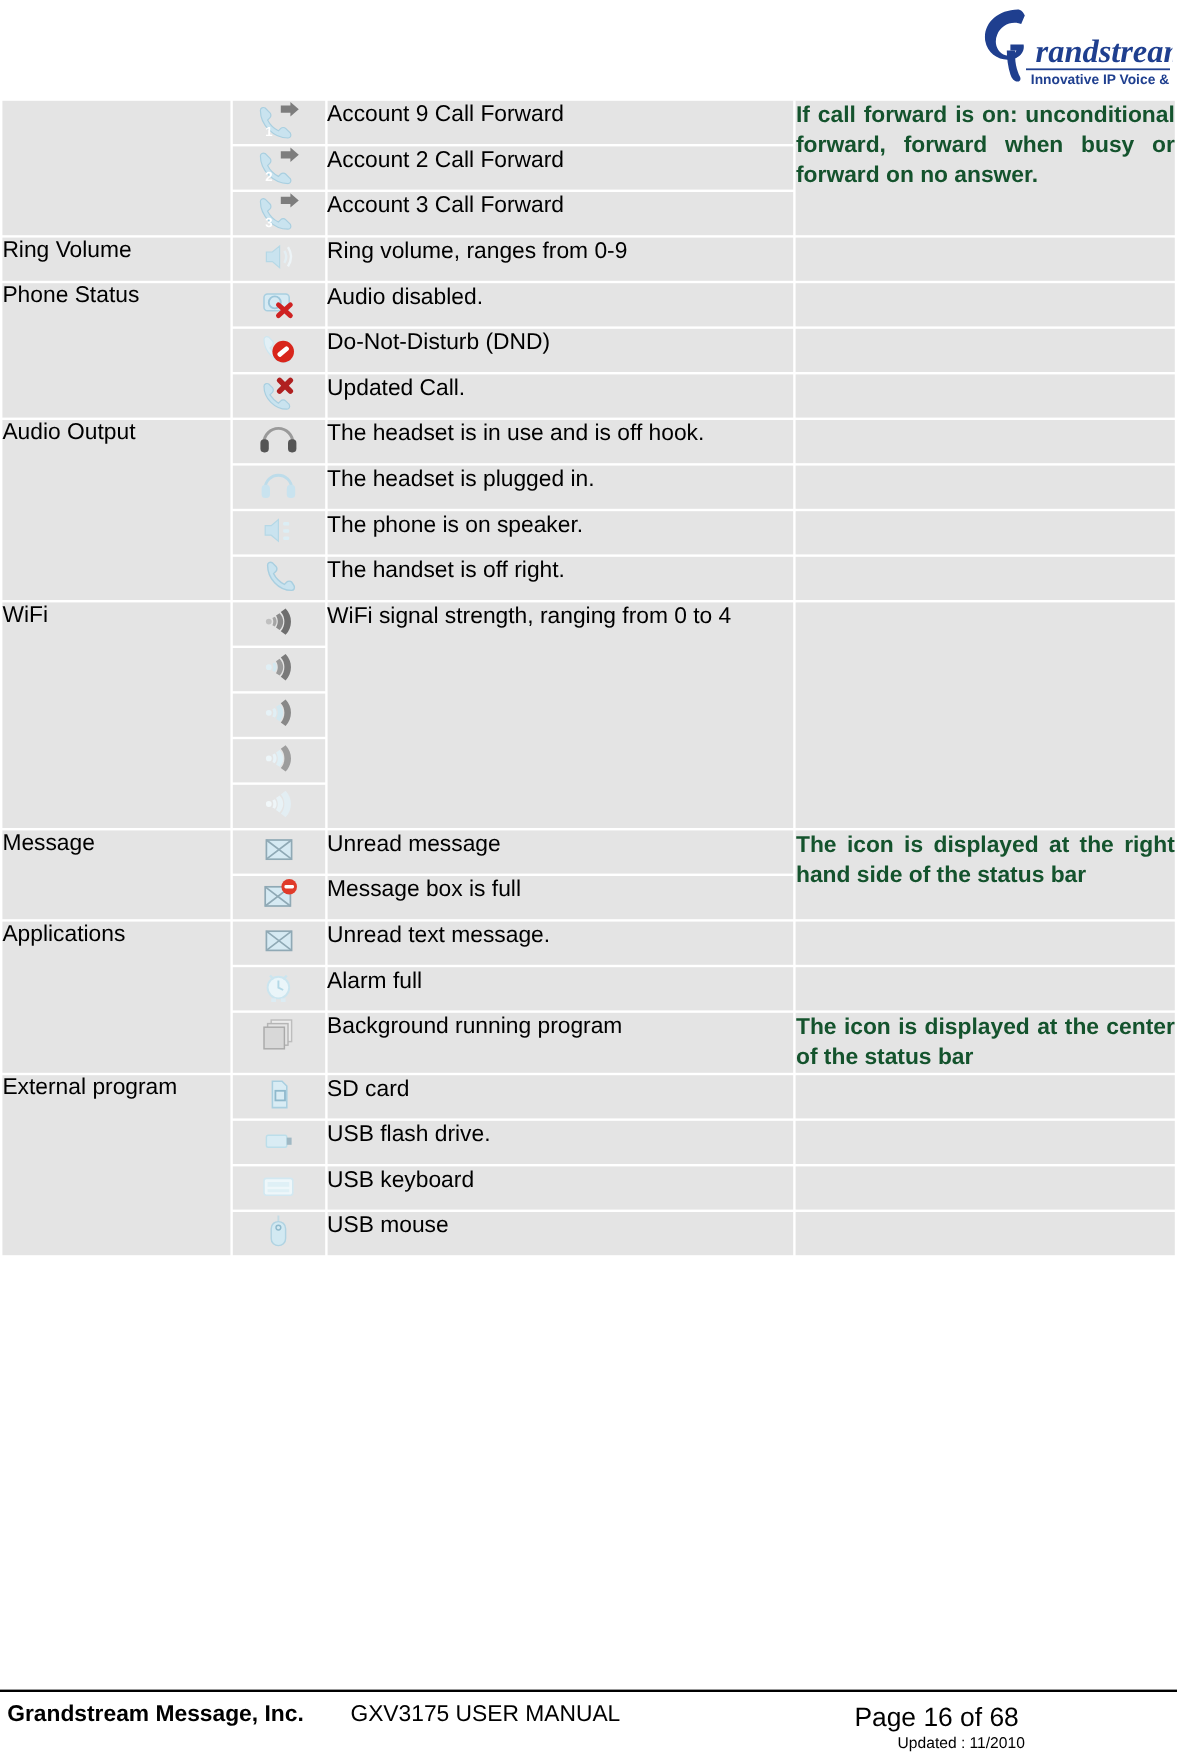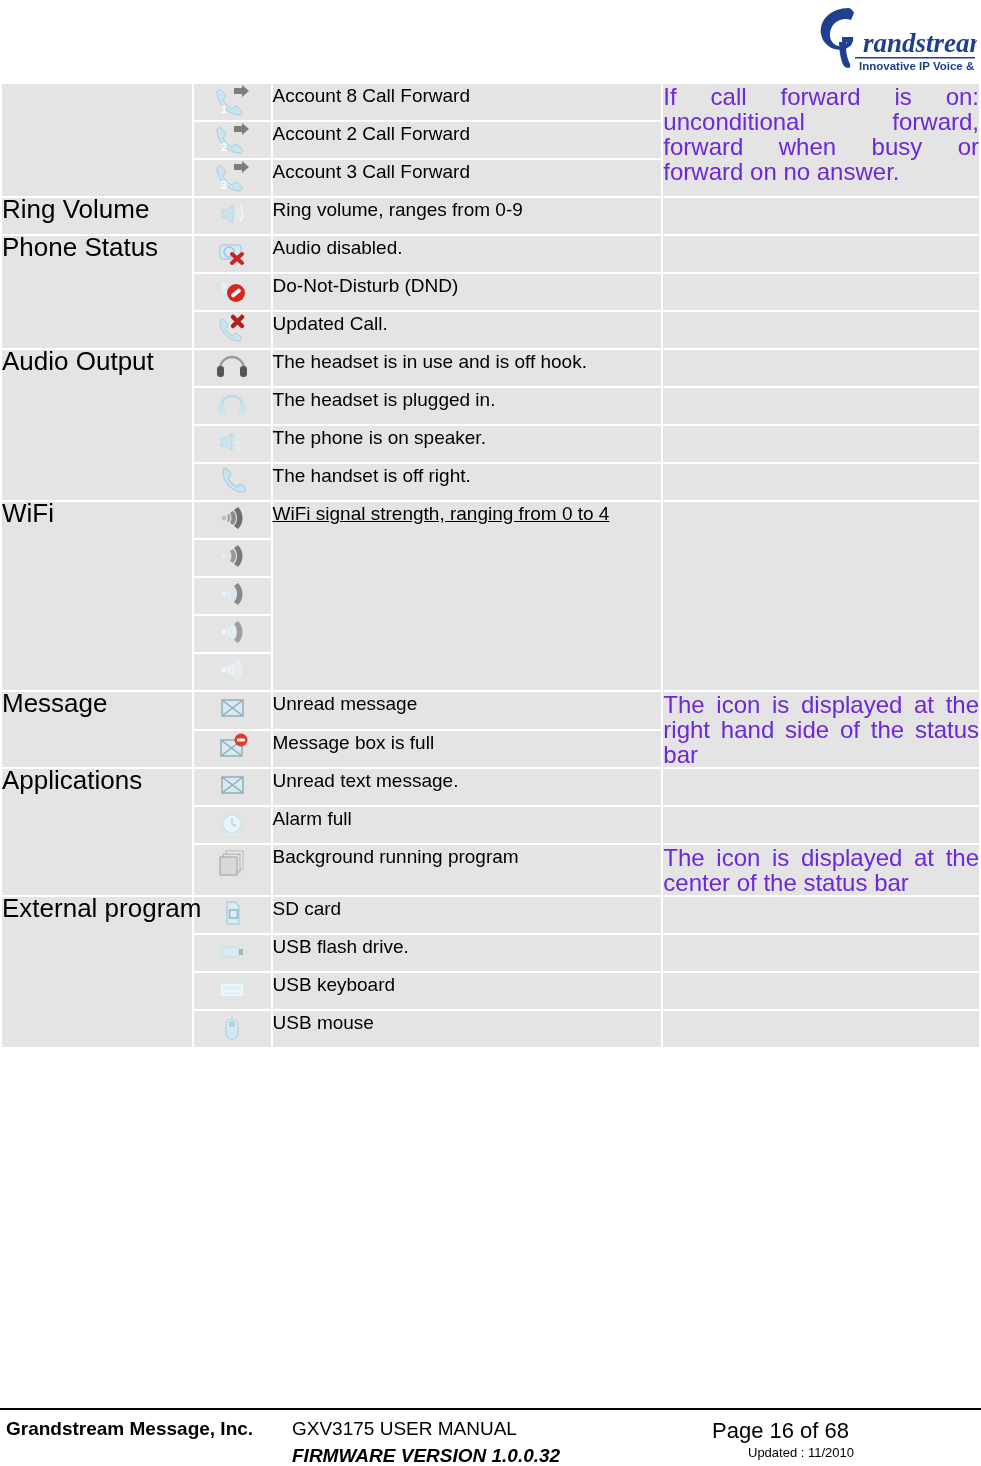--- a/index.html
+++ b/index.html
@@ -40,41 +40,42 @@
     background: #e4e4e4;
     vertical-align: top;
     padding: 0;
   }
   .col-label   { width: 190px; }
   .col-icon    { width: 76px; }
   .col-desc    { width: 388px; }
   .col-note    { width: 315px; }
 
   .cell-label {
-    font-size: 26px;
+    font-size: 19px;
     line-height: 22px;
     padding: 6px 6px 6px 7px;
     white-space: nowrap;
     margin-left: 16px;
   }
   .cell-desc {
     font-size: 19px;
     line-height: 24px;
     padding: 6px 8px 6px 9px;
     text-align: justify;
     text-justify: inter-word;
   }
-  .cell-desc.wrap { text-align: justify; text-decoration: underline; }
+  .cell-desc.wrap { text-align: justify; }
   .cell-note {
-    font-size: 24px;
+    font-size: 19px;
     line-height: 25px;
-    color: #6d28d9;
+    color: #14532d;
     padding: 5px 6px 5px 7px;
     text-align: justify;
     text-justify: inter-word;
+    font-weight: bold;
   }
   .cell-icon {
     text-align: center;
     padding: 2px 0 2px 0;
   }
   .cell-icon svg { display: inline-block; vertical-align: middle; }
 
   .r-h36 { height: 36px; }
   .r-h38 { height: 38px; }
 
@@ -160,21 +161,21 @@
 
   <tr>
     <td rowspan="3" class="cell-label"></td>
     <td class="cell-icon r-h36">
       <svg width="48" height="32" viewBox="0 0 48 32">
         <path d="M9 8 C9 6 11 5 13 6 L17 10 C18 11 18 13 17 14 L15 16 C17 20 20 23 24 25 L26 23 C27 22 29 22 30 23 L34 27 C35 29 34 31 32 31 C20 31 9 20 9 8 Z" fill="#c9e3ef" stroke="#a9cfe0" stroke-width="1"></path>
         <path d="M26 4 L34 4 L34 1 L41 7 L34 13 L34 10 L26 10 Z" fill="#7d7d7d"></path>
         <text x="13" y="29" font-size="11" fill="#ffffff" font-weight="bold">1</text>
       </svg>
     </td>
-    <td class="cell-desc">Account 8 Call Forward</td>
+    <td class="cell-desc">Account 9 Call Forward</td>
     <td rowspan="3" class="cell-note">If call forward is on: unconditional forward, forward when busy or forward on no answer.</td>
   </tr>
   <tr>
     <td class="cell-icon r-h36">
       <svg width="48" height="32" viewBox="0 0 48 32">
         <path d="M9 8 C9 6 11 5 13 6 L17 10 C18 11 18 13 17 14 L15 16 C17 20 20 23 24 25 L26 23 C27 22 29 22 30 23 L34 27 C35 29 34 31 32 31 C20 31 9 20 9 8 Z" fill="#c9e3ef" stroke="#a9cfe0" stroke-width="1"></path>
         <path d="M26 4 L34 4 L34 1 L41 7 L34 13 L34 10 L26 10 Z" fill="#7d7d7d"></path>
         <text x="13" y="29" font-size="11" fill="#ffffff" font-weight="bold">2</text>
       </svg>
     </td>
@@ -441,17 +442,16 @@
   </tr>
 
   </tbody>
 </table>
 
 <div id="footer">
   <div id="footer-rule"></div>
   <div id="footer-inner">
     <div class="f-company">Grandstream Message, Inc.</div>
     <div class="f-manual">GXV3175 USER MANUAL</div>
-    <div class="f-firmware">FIRMWARE VERSION 1.0.0.32</div>
     <div class="f-page">Page 16 of 68</div>
     <div class="f-updated">Updated : 11/2010</div>
   </div>
 </div>
 
 </body></html>

